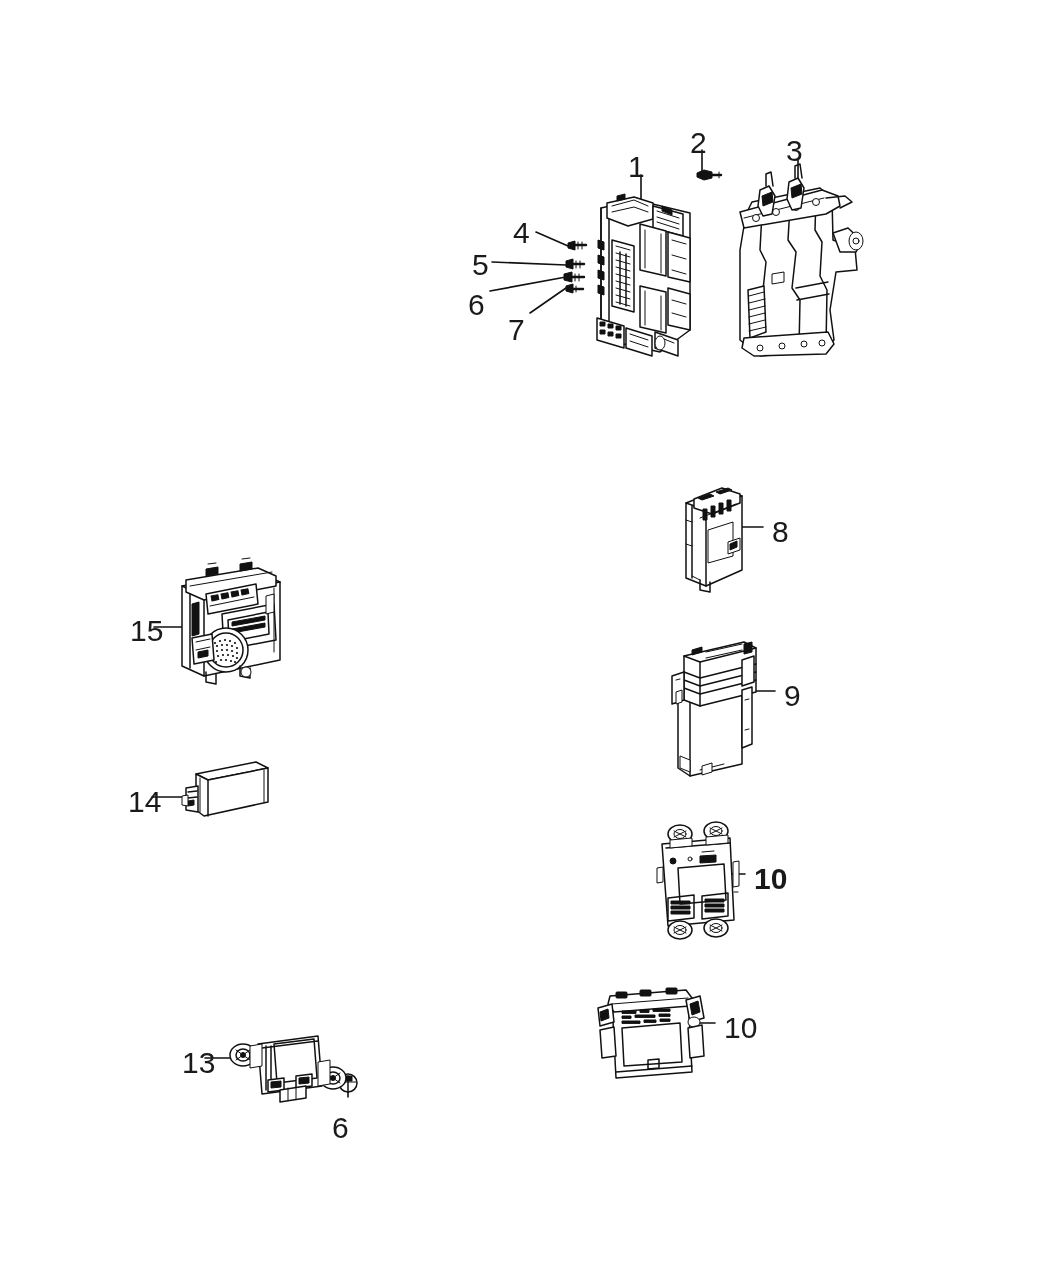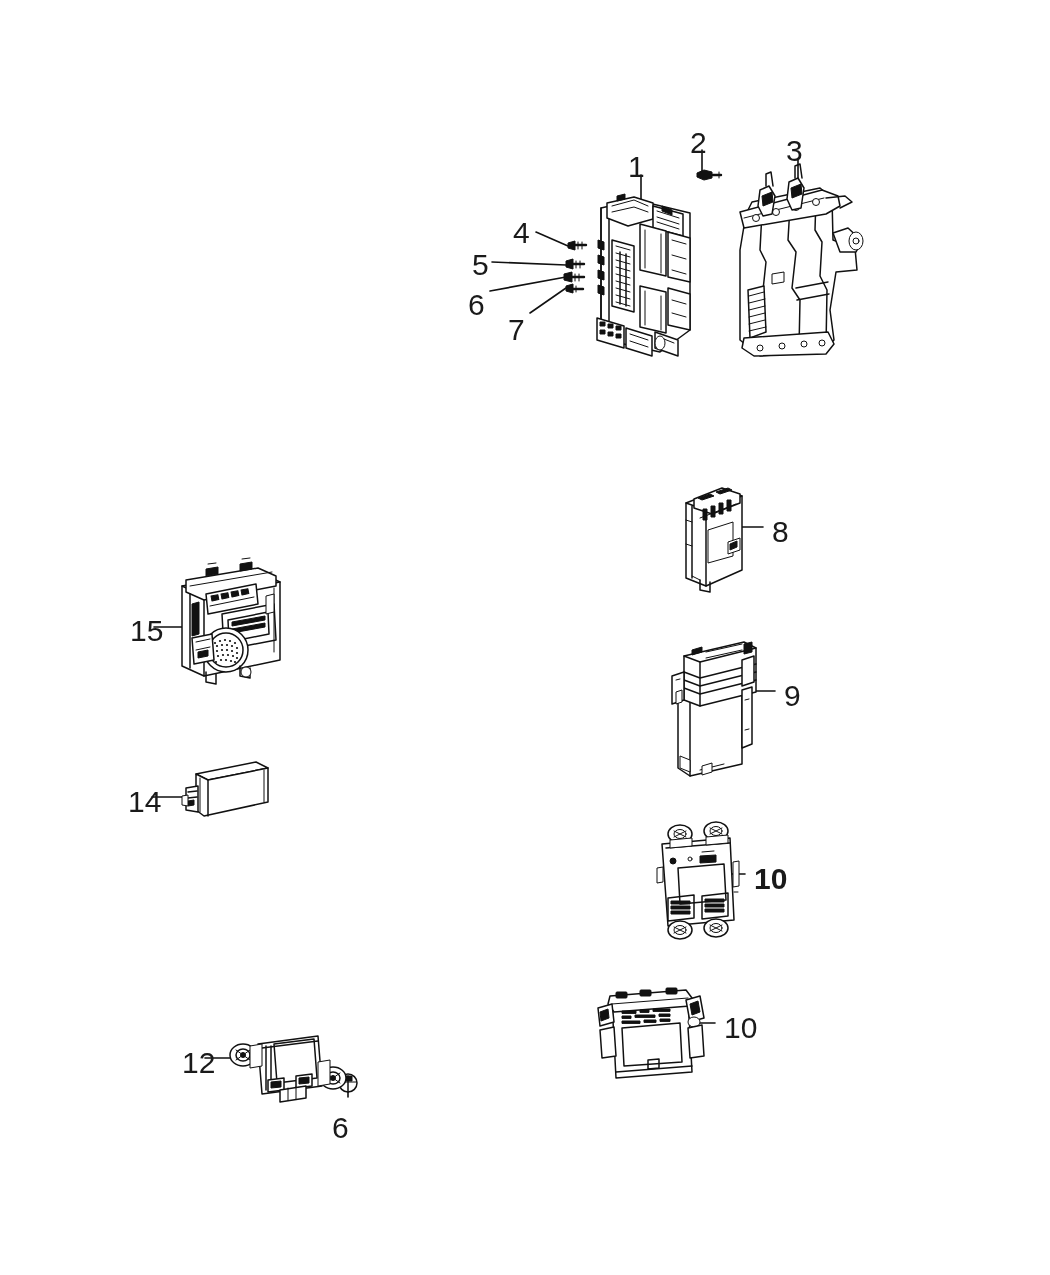--- a/index.html
+++ b/index.html
@@ -532,17 +532,17 @@
   <div class="callout-label" style="left:786px; top:136px;">3</div>
   <div class="callout-label" style="left:513px; top:218px;">4</div>
   <div class="callout-label" style="left:472px; top:250px;">5</div>
   <div class="callout-label" style="left:468px; top:290px;">6</div>
   <div class="callout-label" style="left:508px; top:315px;">7</div>
   <div class="callout-label" style="left:772px; top:517px;">8</div>
   <div class="callout-label" style="left:784px; top:681px;">9</div>
   <div class="callout-label" style="left:754px; top:864px;font-weight:bold;">10</div>
   <div class="callout-label" style="left:724px; top:1013px;">10</div>
   <div class="callout-label" style="left:332px; top:1113px;">6</div>
-  <div class="callout-label" style="left:182px; top:1048px;">12</div>
+  <div class="callout-label" style="left:182px; top:1048px;">13</div>
   <div class="callout-label" style="left:128px; top:787px;">14</div>
   <div class="callout-label" style="left:130px; top:616px;">15</div>
 
 </div>
 
 </body></html>

